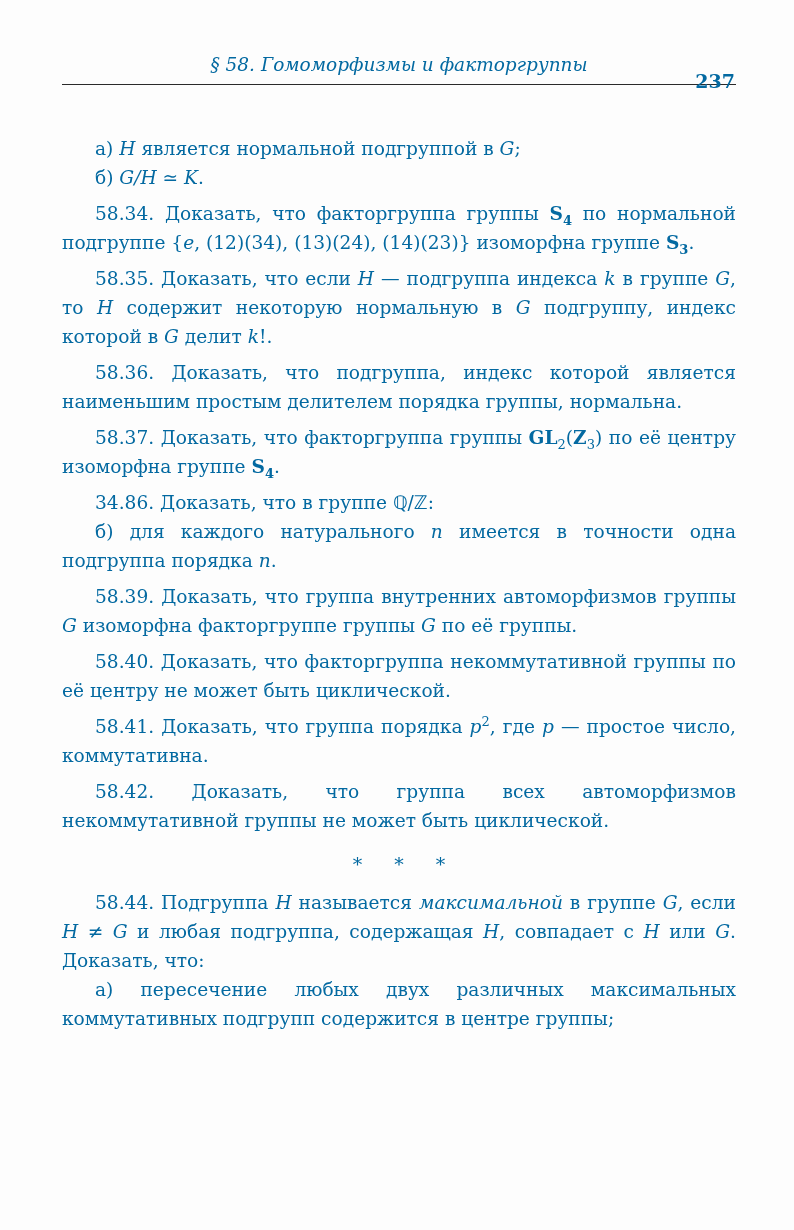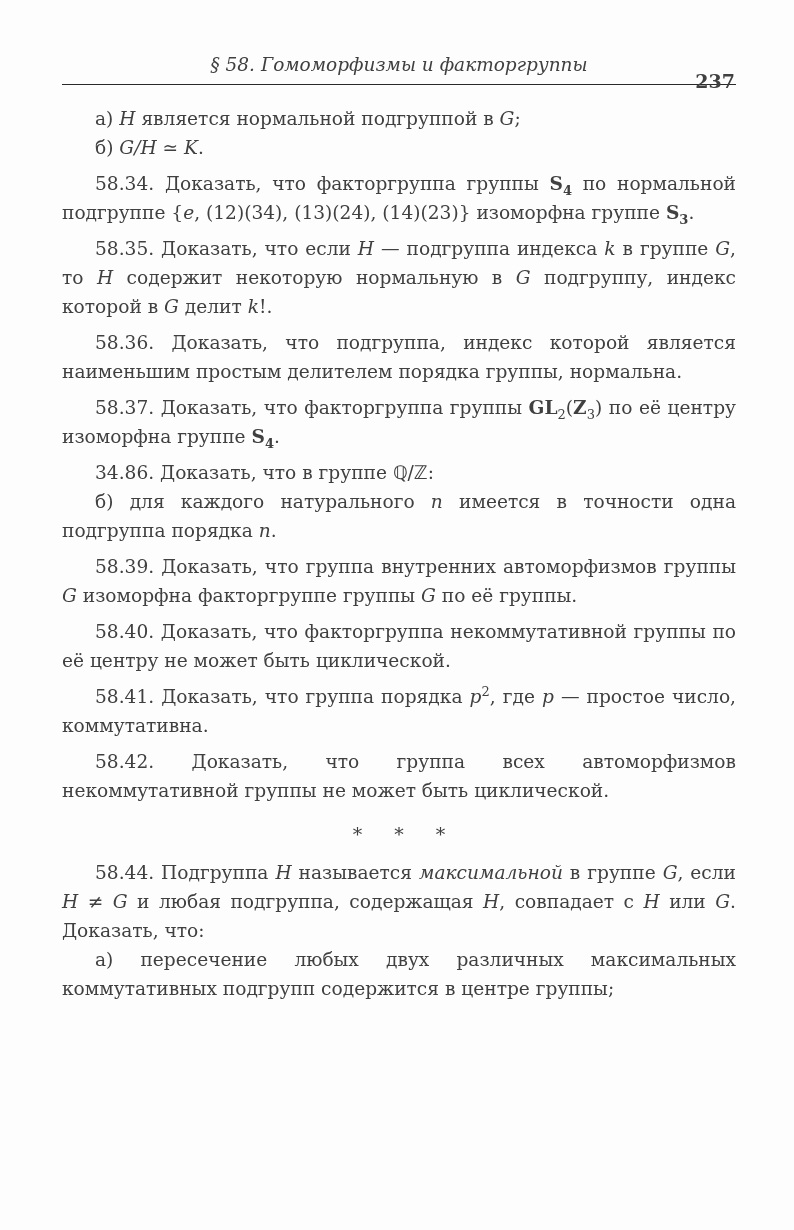--- a/index.html
+++ b/index.html
@@ -1,29 +1,29 @@
 <!DOCTYPE html>
 <html><head>
 <meta charset="utf-8">
 <style>
   html,body{margin:0;padding:0;}
   body{width:794px;height:1230px;background:#fdfdfd;overflow:hidden;}
   .page{
     position:relative;width:794px;height:1230px;
-    background:#fdfdfd;color:#404040;
+    background:#fdfdfd;color:#0369a1;
     font-family:"DejaVu Serif","Liberation Serif",serif;
   }
   .text-col{position:absolute;left:62px;top:52px;width:674px;}
   .running-head{position:relative;height:26px;border-bottom:1.5px solid #2a2a2a;padding-bottom:6px;}
   .head-title{
     position:absolute;left:0;right:0;text-align:center;
     font-style:italic;font-size:18.5px;line-height:26px;white-space:nowrap;
   }
   .head-num{position:absolute;right:1px;top:16px;font-size:19px;line-height:26px;font-weight:bold;}
-  .content{margin-top:19px;font-size:18.6px;line-height:29px;text-align:justify;}
+  .content{margin-top:49px;font-size:18.6px;line-height:29px;text-align:justify;}
   p{margin:0;text-indent:33px;}
   p.prob{margin-top:7px;}
   .sep{text-align:center;text-indent:0;margin:12px 0;word-spacing:26px;font-size:19px;}
   .sep span{position:relative;top:3px;}
   .i{font-style:italic;}
   .b{font-weight:bold;}
   .n{font-weight:normal;}
   .bb{font-family:"DejaVu Sans","DejaVu Serif",serif;}
   sub,sup{line-height:0;font-size:70%;}
 </style>

